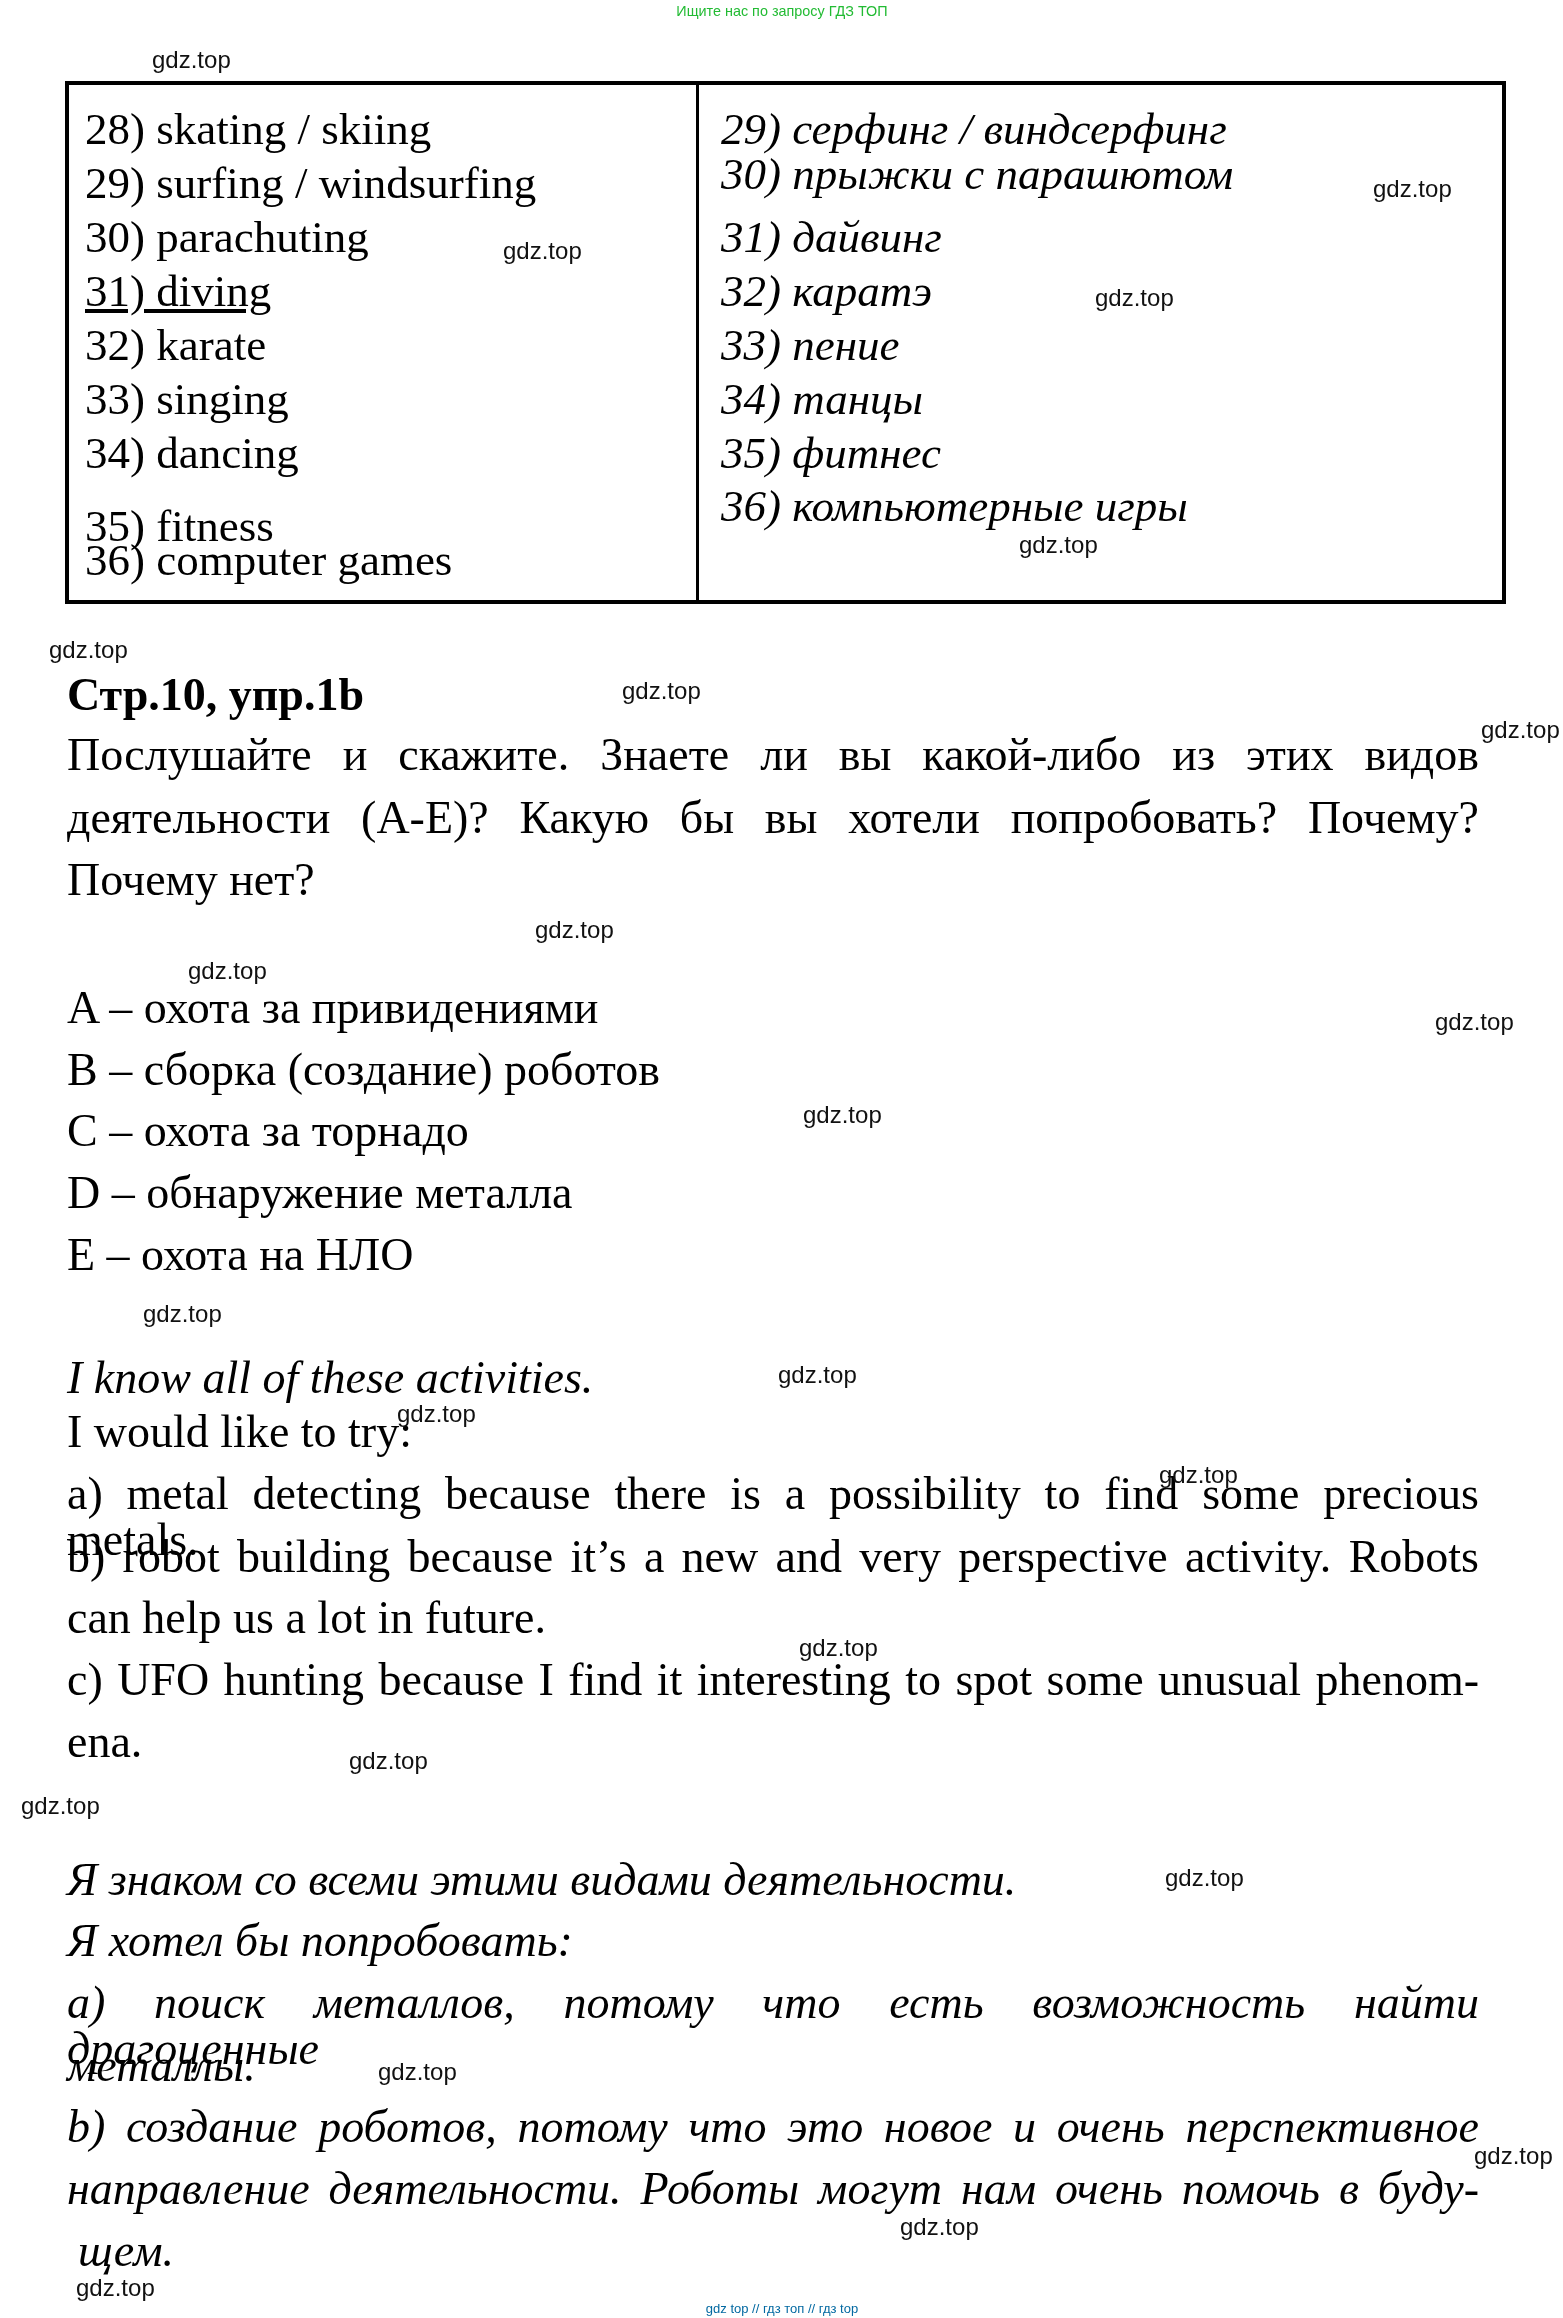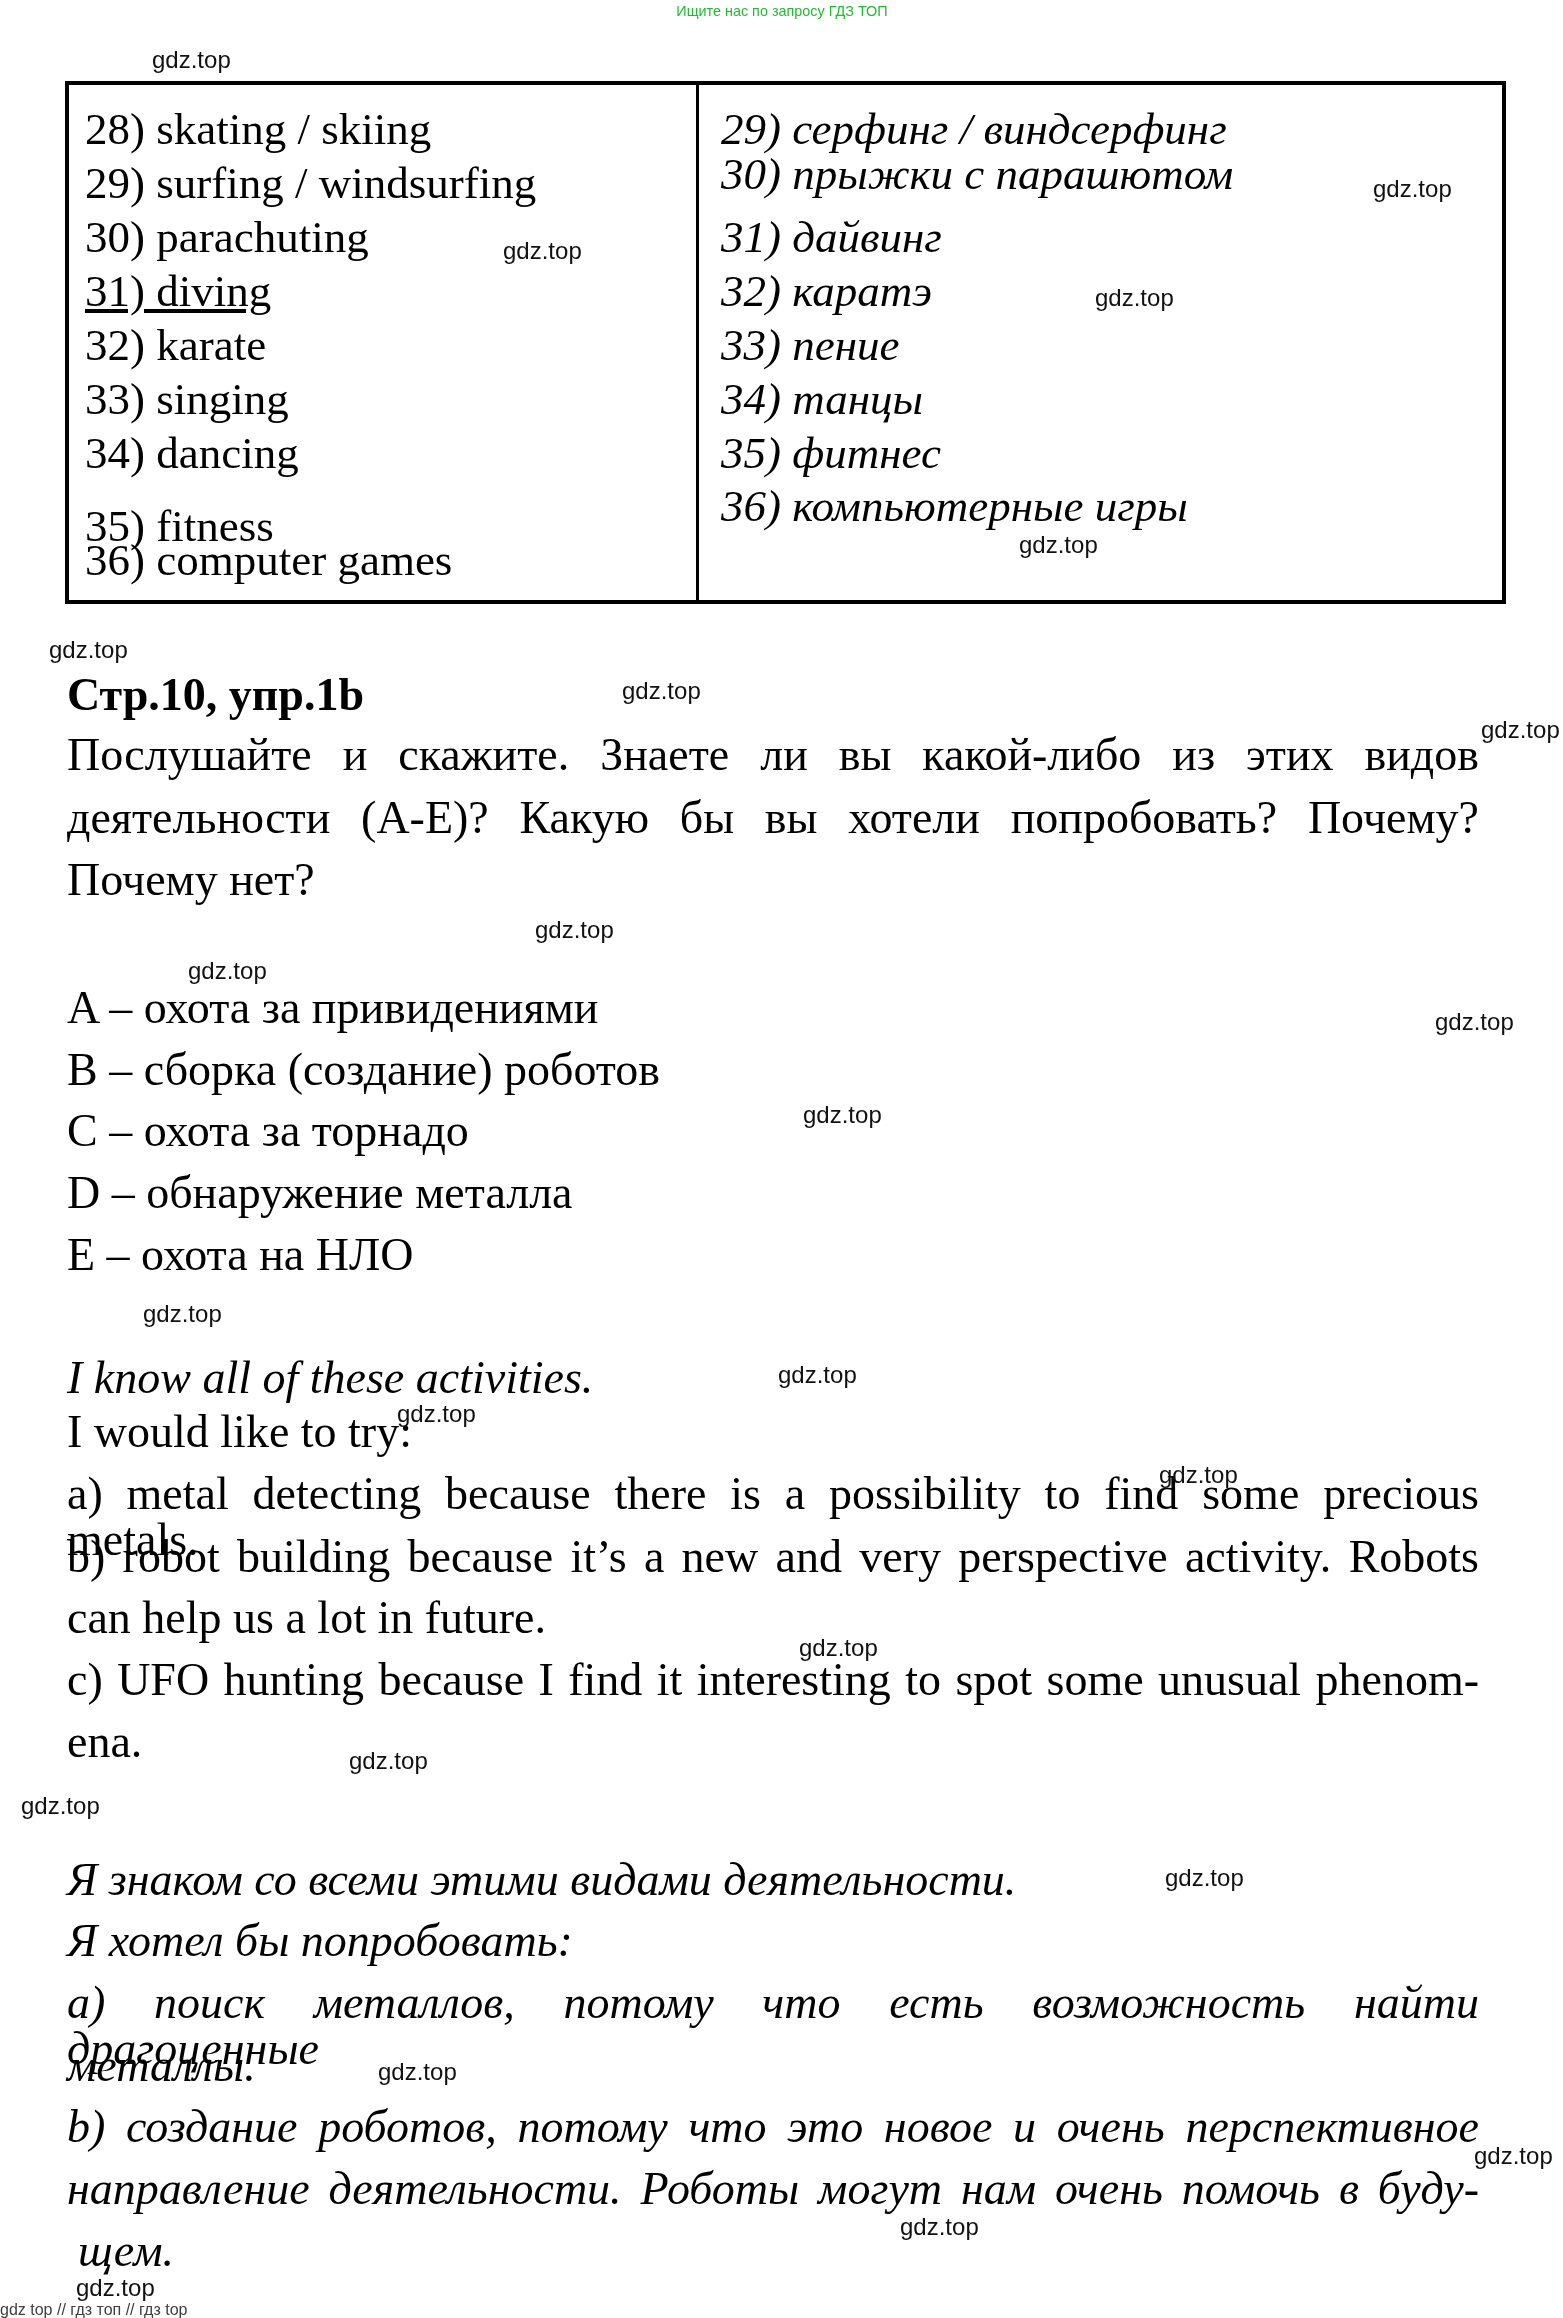--- a/index.html
+++ b/index.html
@@ -4,21 +4,21 @@
 <style>
   html, body { margin:0; padding:0; background:#ffffff; }
   body { width:1564px; height:2319px; position:relative; overflow:hidden; }
   .serif { font-family:"Liberation Serif", "DejaVu Serif", serif; color:#000; }
   .line { position:absolute; left:67px; font-size:46px; line-height:1; white-space:nowrap; }
   .cell-line { position:absolute; font-size:45px; line-height:1; white-space:nowrap; font-family:"Liberation Serif", serif; color:#000; }
   .it { font-style:italic; }
   .just { width:1412px; text-align:justify; text-align-last:justify; white-space:normal; }
   .wm { position:absolute; font-family:"Liberation Sans", "DejaVu Sans", sans-serif; font-size:24px; color:#111; line-height:1; white-space:nowrap; }
   .top-banner { position:absolute; top:3.2px; left:0; width:1564px; text-align:center; font-family:"Liberation Sans", sans-serif; font-size:14.4px; color:#22bb33; }
-  .bottom-banner { position:absolute; top:2301px; left:0; width:1564px; font-family:"Liberation Sans", sans-serif; font-size:16px; color:#404040; }
+  .bottom-banner { position:absolute; top:2301px; left:0; width:1564px; text-align:center; font-family:"Liberation Sans", sans-serif; font-size:13px; color:#0369a1; }
   .table { position:absolute; left:65px; top:81px; width:1441px; height:523px; border:4px solid #000; box-sizing:border-box; }
   .divider { position:absolute; left:627px; top:0; width:3.2px; height:100%; background:#000; }
   .heading { position:absolute; left:67px; font-size:46px; font-weight:bold; line-height:1; font-family:"Liberation Serif", serif; }
 </style>
 </head>
 <body>
 
 <div class="top-banner">Ищите нас по запросу ГДЗ ТОП</div>
 
 <div class="table">

